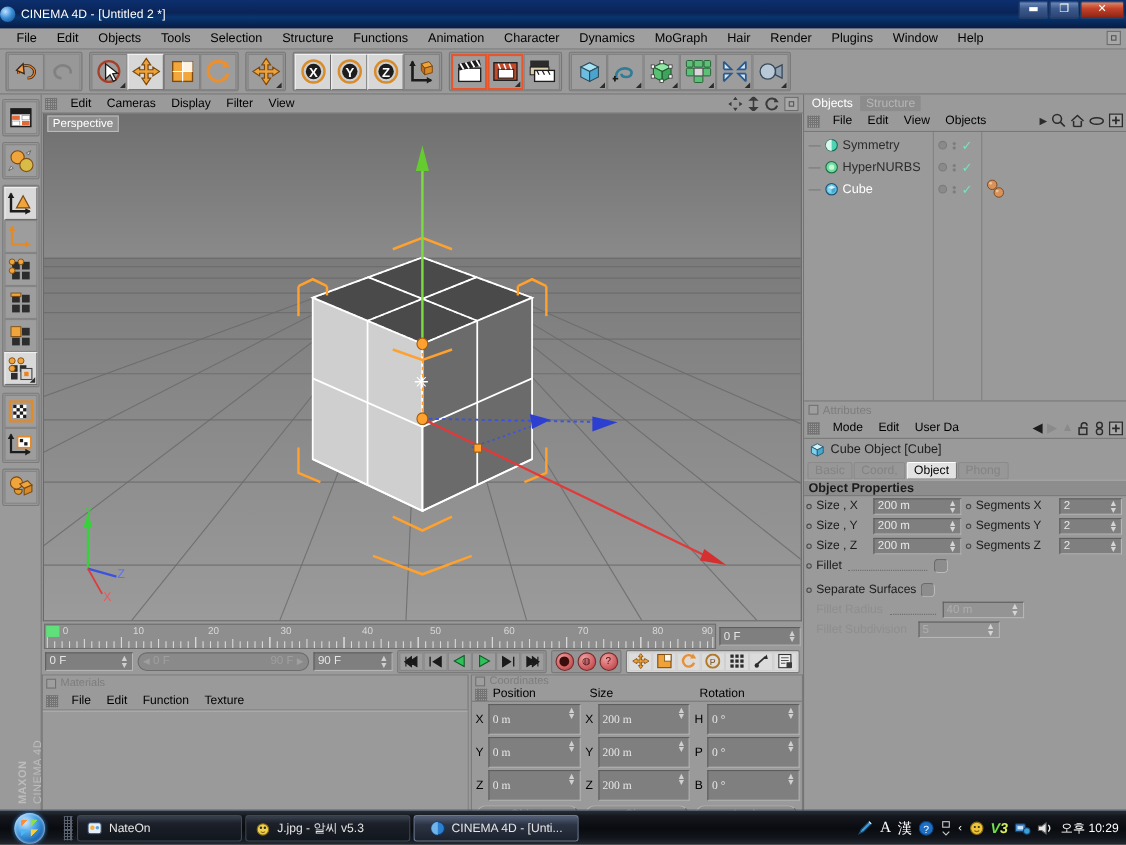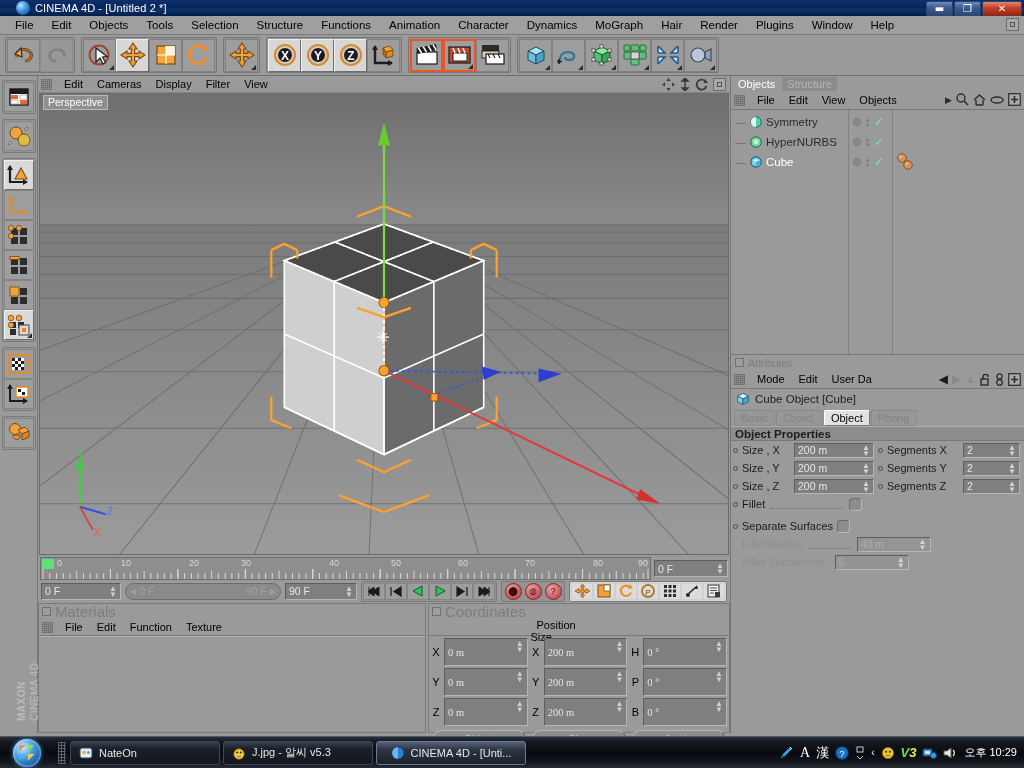--- a/index.html
+++ b/index.html
@@ -6,22 +6,22 @@
   body {
     width: 1024px; height: 768px; overflow: hidden;
     font-family: "Liberation Sans", sans-serif;
     background: #8b8b8b; position: relative;
     -webkit-font-smoothing: none;
   }
   .app { position: absolute; inset: 0 0 32px 0; background: #9a9a9a; }
 
   
   .titlebar {
-    height: 16px; background: linear-gradient(180deg,#0c2f6e 0%,#0a2457 45%,#09356f 60%,#061b44 100%);
-    display: flex; align-items: center; padding-left: 16px; position: relative;
+    height: 26px; background: linear-gradient(180deg,#0c2f6e 0%,#0a2457 45%,#09356f 60%,#061b44 100%);
+    display: flex; align-items: center; padding-left: 0; position: relative;
   }
   .title-icon {
     width: 14px; height: 14px; border-radius: 50%;
     background: radial-gradient(circle at 35% 32%, #bfe0ff 0%, #3b8fd8 45%, #113f7f 100%);
     margin-right: 5px; flex: 0 0 auto;
   }
   .title-text { color: #fff; font-size: 11px; letter-spacing: .1px; white-space: nowrap;}
   .win-btns { position: absolute; right: 2px; top: 1px; display: flex; gap: 1px; }
   .win-btn {
     width: 27px; height: 16px; border: 1px solid #27456f;
@@ -129,31 +129,31 @@
     display:flex; align-items:center; justify-content:center; font-size:9px; color:#1a1a1a;}
   .dot-btn { width:17px; height:17px; border-radius:50%; border:1px solid #7a2a2a;
      display:flex;align-items:center;justify-content:center; font-size:9px; color:#3a0d0d;
      background: radial-gradient(circle at 35% 30%, #f0a0a0, #cf5f63 60%, #a53f45);}
 
   
   .bottom-row { height: 130px; display: flex; }
   .panel { background:#9a9a9a; border:1px solid #7a7a7a; }
   .panel-title { height:15px; display:flex; align-items:center; padding-left:3px; gap:4px; }
   .panel-title .chk { width:9px;height:9px;border:1px solid #717171;background:#9e9e9e;}
-  .panel-title span { font-size:15px; color:#7d7d7d; }
+  .panel-title span { font-size:10px; color:#7d7d7d; }
   .panel-menu { height:17px; display:flex; align-items:center; padding-left:3px;
     border-bottom:1px solid #7a7a7a;}
   .pm-item { font-size:11px; color:#000; padding:0 7px;}
 
   .materials { width: 388px; margin-right: 2px; display:flex; flex-direction:column;}
   .mat-body { flex:1 1 auto; background:#9a9a9a; border-top:1px solid #b0b0b0;}
 
   .coords { flex:1 1 auto; display:flex; flex-direction:column;}
   .coord-head { display:flex; height:17px; align-items:center; padding-left:3px;
-    border-bottom:1px solid #7a7a7a;flex-direction:column; }
+    border-bottom:1px solid #7a7a7a; }
   .coord-head div { font-size:11px; color:#000;}
   .coord-grid { padding: 2px 2px 0 2px; }
   .coord-line { display:flex; align-items:center; gap:3px; margin-bottom:2px;}
   .axis-lbl { width:10px; font-size:11px; color:#000; text-align:center;}
   .coord-line .numfield { flex: 1 1 0; height:28px;font-family:Liberation Serif, serif; }
   .coord-btns { display:flex; gap:6px; padding: 2px 4px; }
   .dropbtn { flex:1 1 0; height:17px; background:#8e8e8e;
     border:1px solid; border-color:#b4b4b4 #636363 #636363 #b4b4b4; border-radius: 9px;
     display:flex; align-items:center; justify-content:center; position:relative;
     font-size:11px; color:#c9c9c9;}
@@ -749,21 +749,21 @@
         </svg>
       </div>
 
       <div class="timeline">
         <div class="tl-ruler-row">
           <div class="tl-ruler">
             <div class="tl-green"></div>
             <div class="tl-num" style="left:16px">0</div>
             <div class="tl-num" style="left:80px">10</div>
             <div class="tl-num" style="left:148px">20</div>
-            <div class="tl-num" style="left:200px">30</div>
+            <div class="tl-num" style="left:214px">30</div>
             <div class="tl-num" style="left:288px">40</div>
             <div class="tl-num" style="left:350px">50</div>
             <div class="tl-num" style="left:417px">60</div>
             <div class="tl-num" style="left:484px">70</div>
             <div class="tl-num" style="left:552px">80</div>
             <div class="tl-num" style="left:597px">90</div>
             <svg width="100%" height="11" style="position:absolute;left:0;top:11px" preserveAspectRatio="none" viewBox="0 0 614 11">
               <g stroke="#d5d5d5" stroke-width="1">
                 <g id="tk"></g>
               </g>

